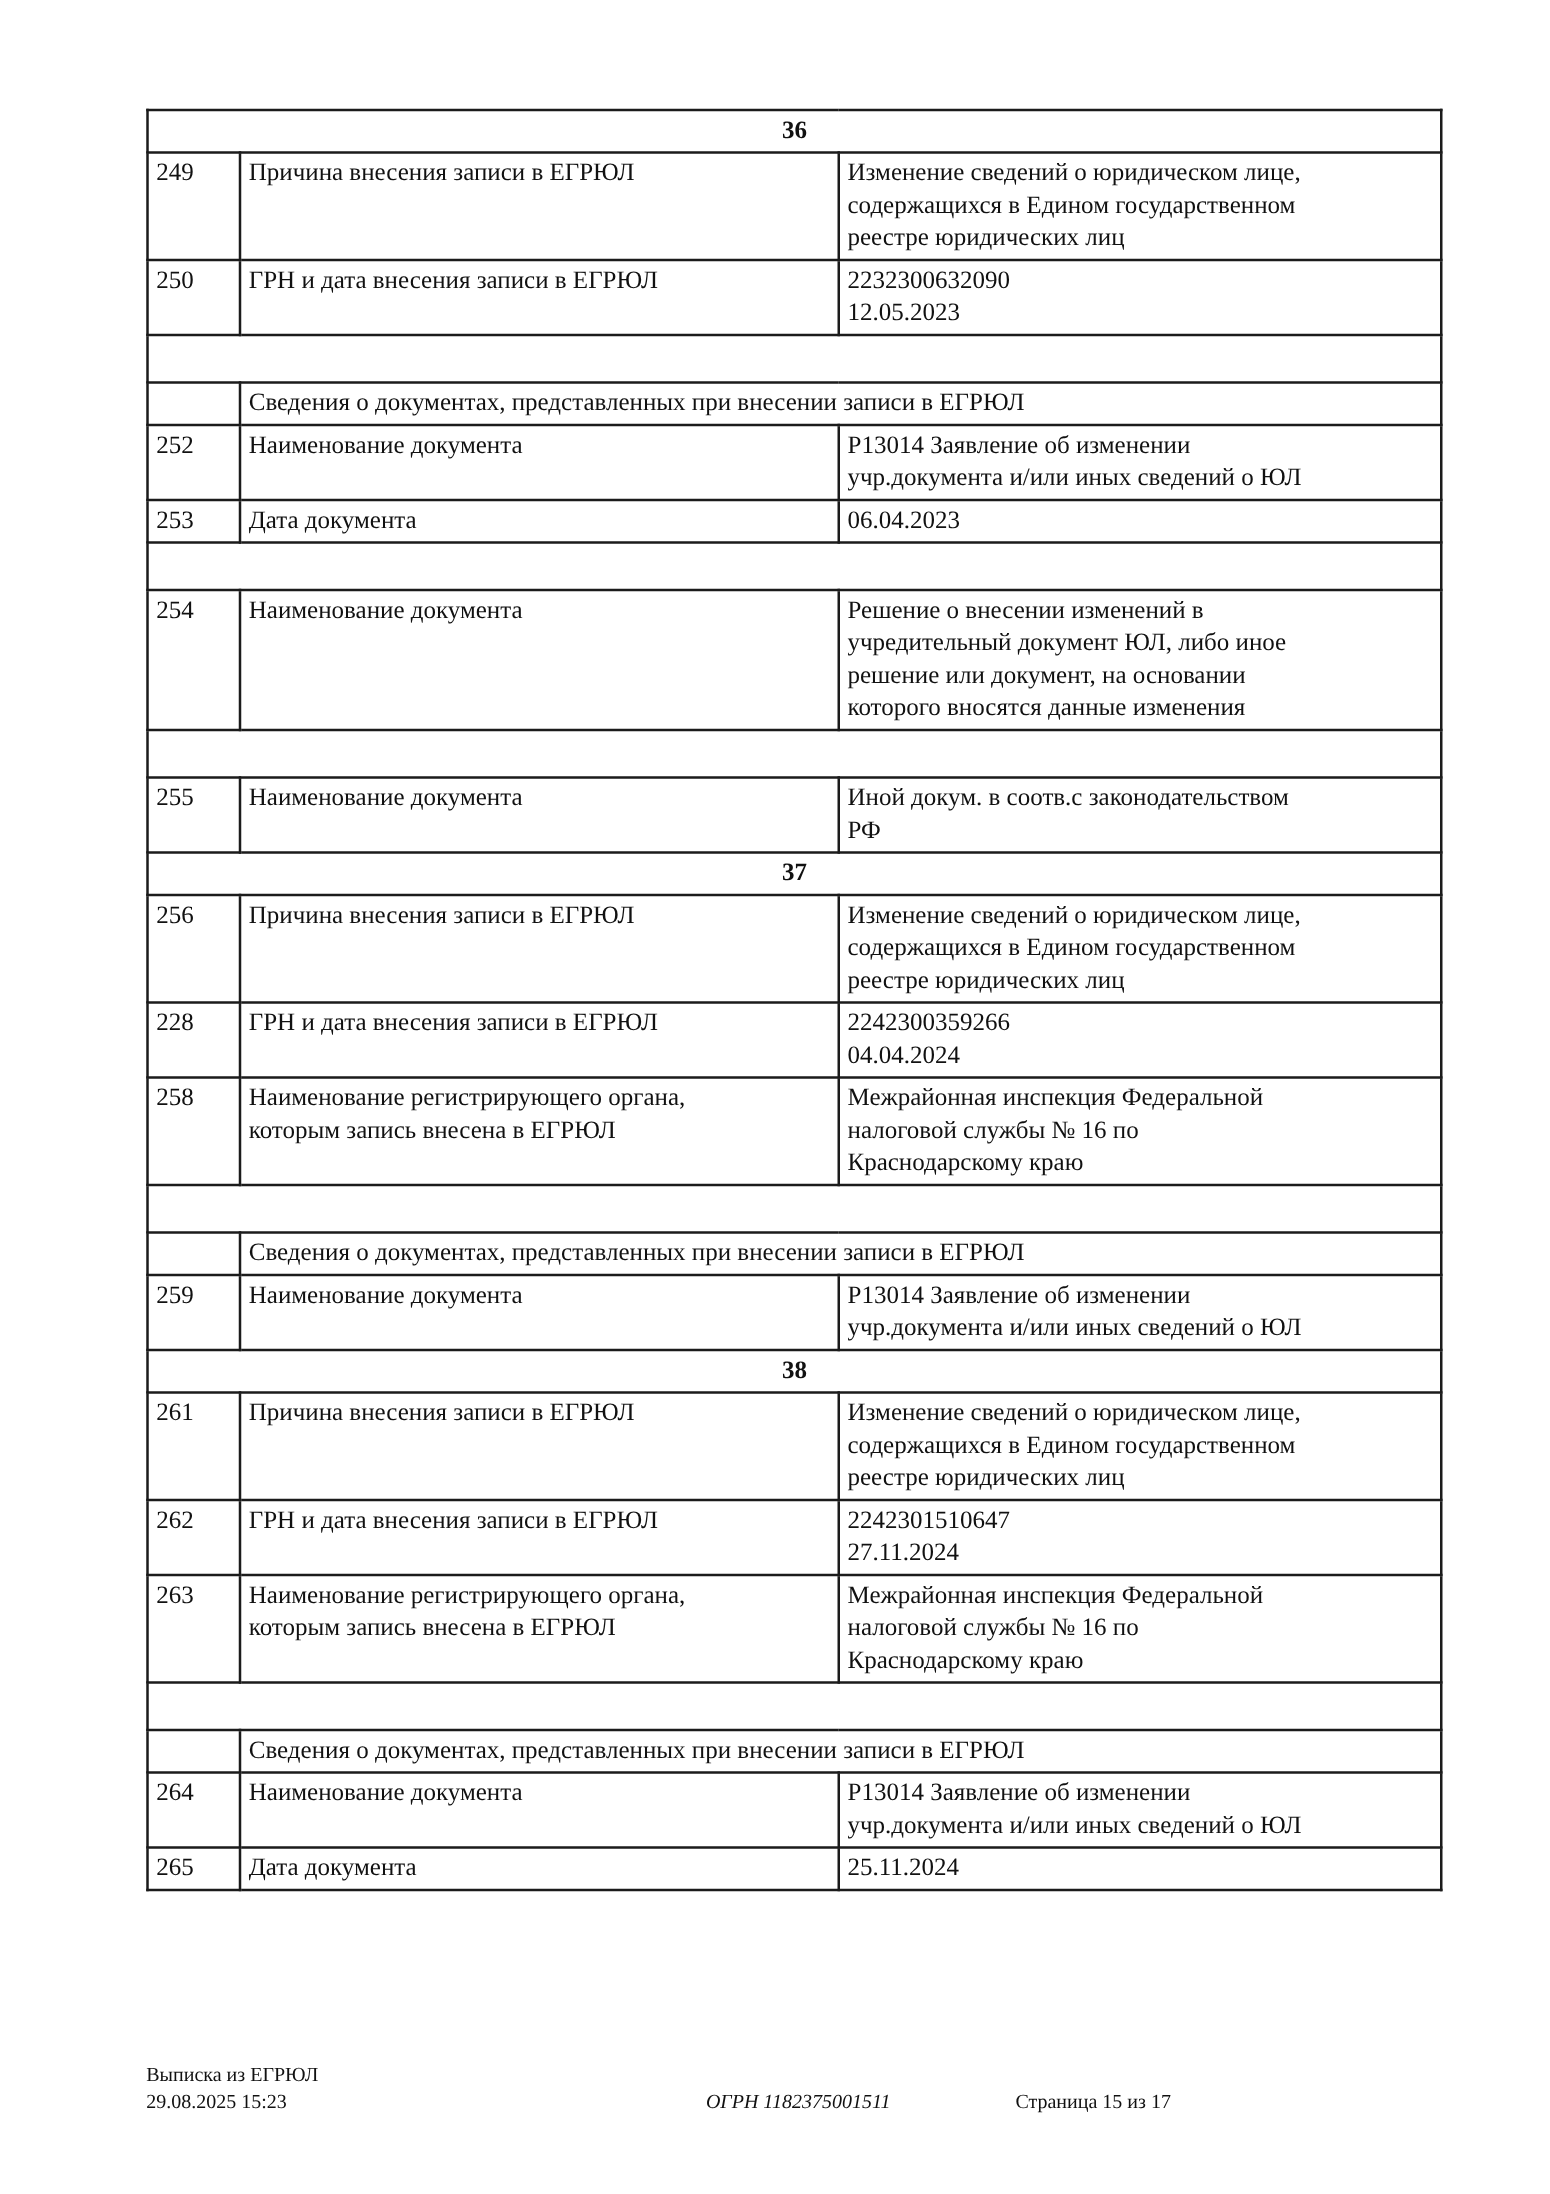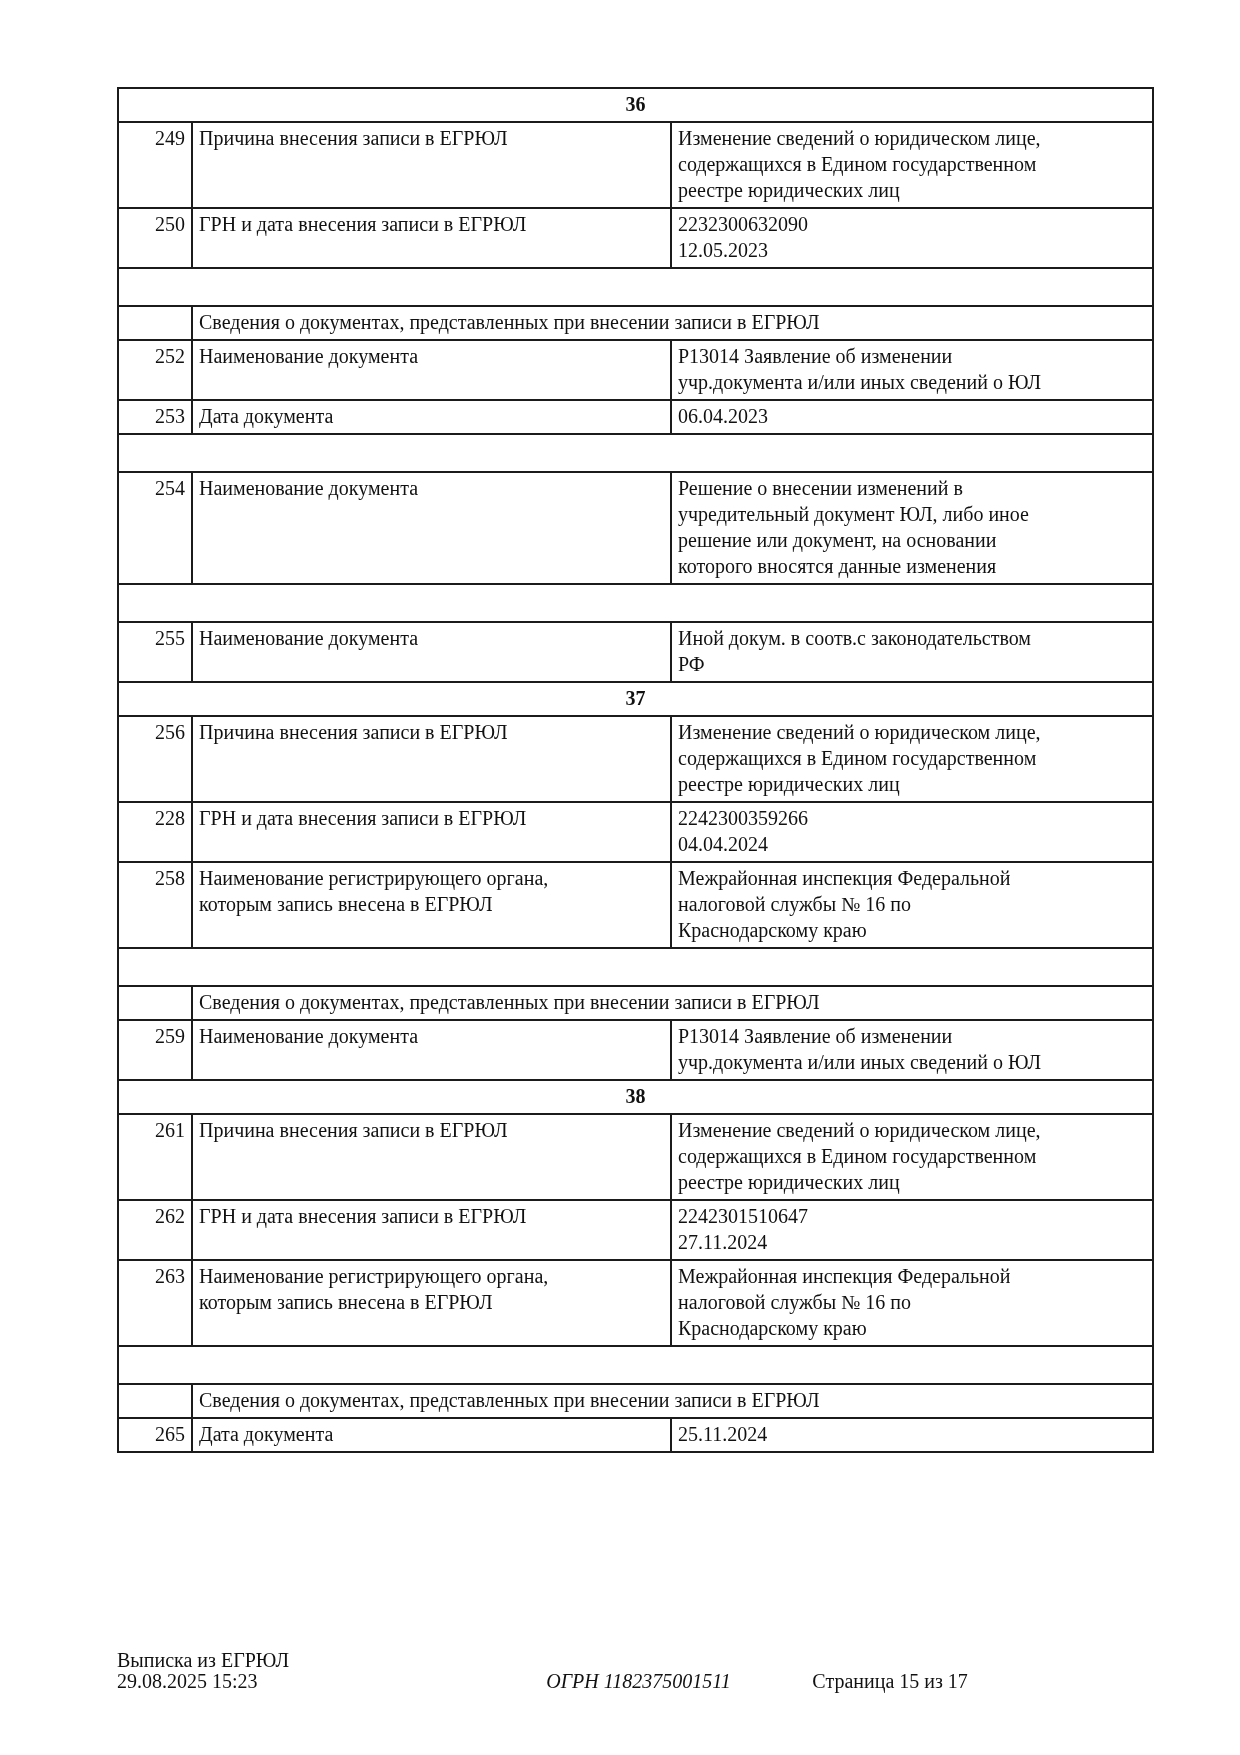--- a/index.html
+++ b/index.html
@@ -32,21 +32,21 @@
   table.egrul td {
     border: 2px solid #1b1b1b;
     vertical-align: top;
     font-size: 20px;
     line-height: 26px;
     padding: 2px 6px 4px 6px;
     white-space: pre-line;
     word-wrap: break-word;
   }
   td.num {
-    text-align: right;
+    text-align: left;
     padding-right: 11px;
   }
   td.section {
     text-align: center;
     font-weight: bold;
     white-space: normal;
   }
   td.spacer {
     height: 30px;
     padding: 0;
@@ -54,21 +54,21 @@
   td.subhead {
     white-space: normal;
   }
   .footer {
     position: absolute;
     left: 117px;
     top: 1650px;
     width: 1043px;
     display: flex;
     align-items: flex-end;
-    font-size: 20px;
+    font-size: 16px;
     line-height: 21px;
     color: #111111;
   }
   .footer .fcol { flex: 1 1 0; }
   .footer .fcenter { text-align: center; font-style: italic; }
   .footer .fright { }
 </style>
 </head>
 <body>
 
@@ -195,20 +195,26 @@
           <td class="value">Межрайонная инспекция Федеральной
 налоговой службы № 16 по
 Краснодарскому краю</td>
         </tr>
         <tr>
           <td class="spacer" colspan="3"></td>
         </tr>
         <tr>
           <td class="num"></td>
           <td class="subhead" colspan="2">Сведения о документах, представленных при внесении записи в ЕГРЮЛ</td>
+        </tr>
+        <tr>
+          <td class="num">264</td>
+          <td class="field">Наименование документа</td>
+          <td class="value">Р13014 Заявление об изменении
+учр.документа и/или иных сведений о ЮЛ</td>
         </tr>
         <tr>
           <td class="num">265</td>
           <td class="field">Дата документа</td>
           <td class="value">25.11.2024</td>
         </tr>
       </tbody>
   </table>
 
   <div class="footer">

